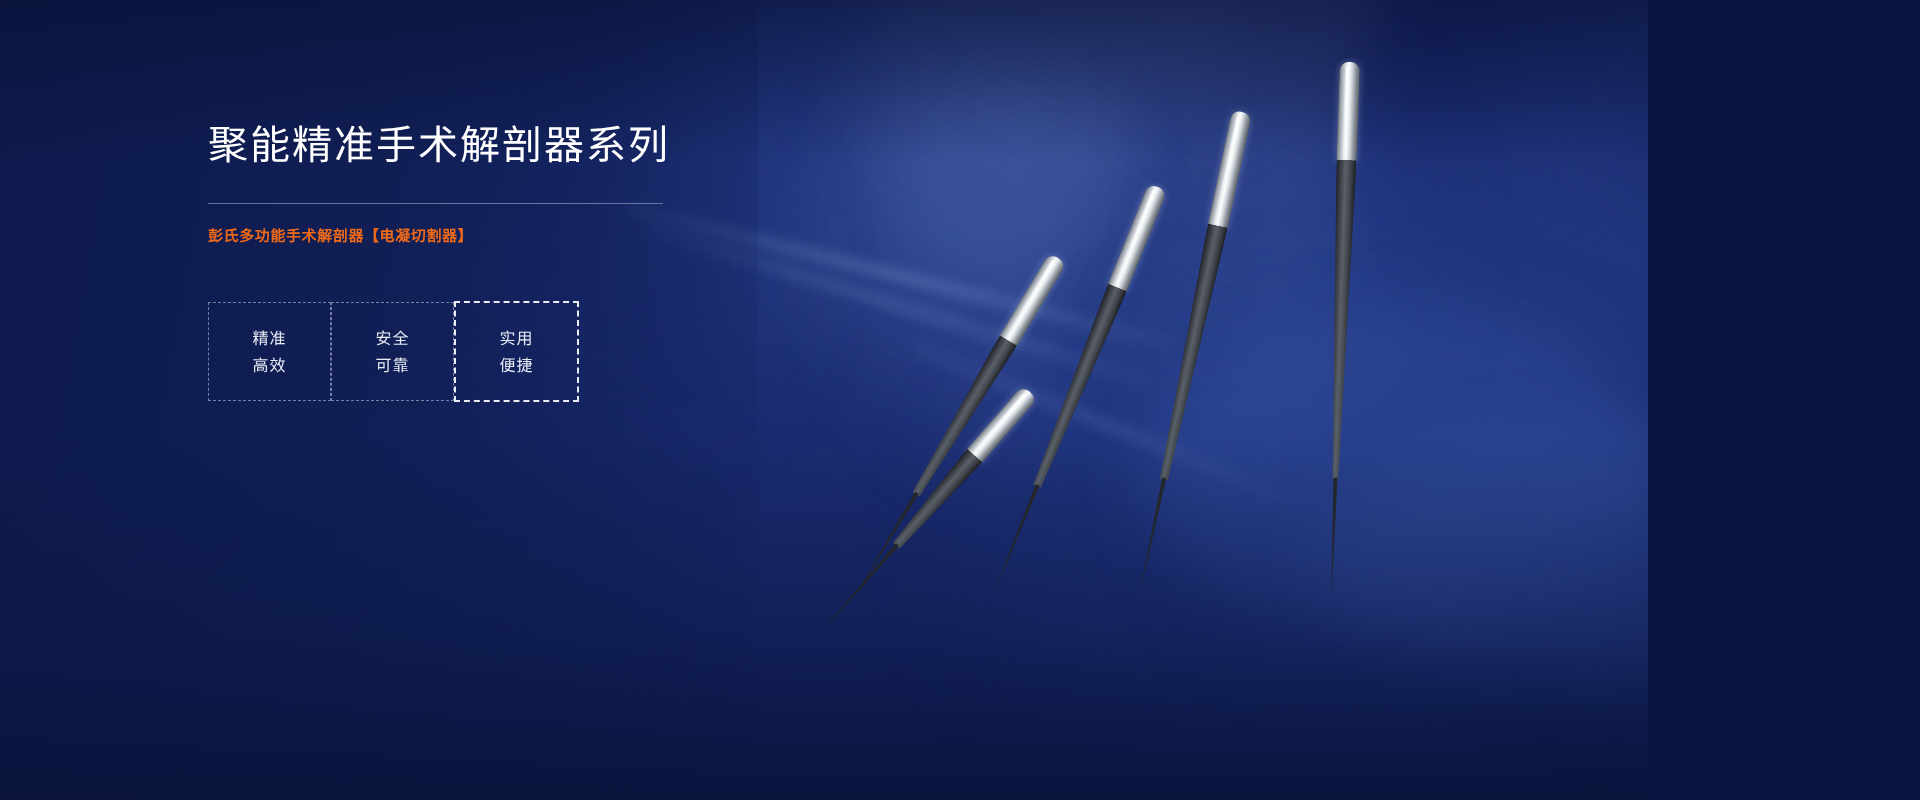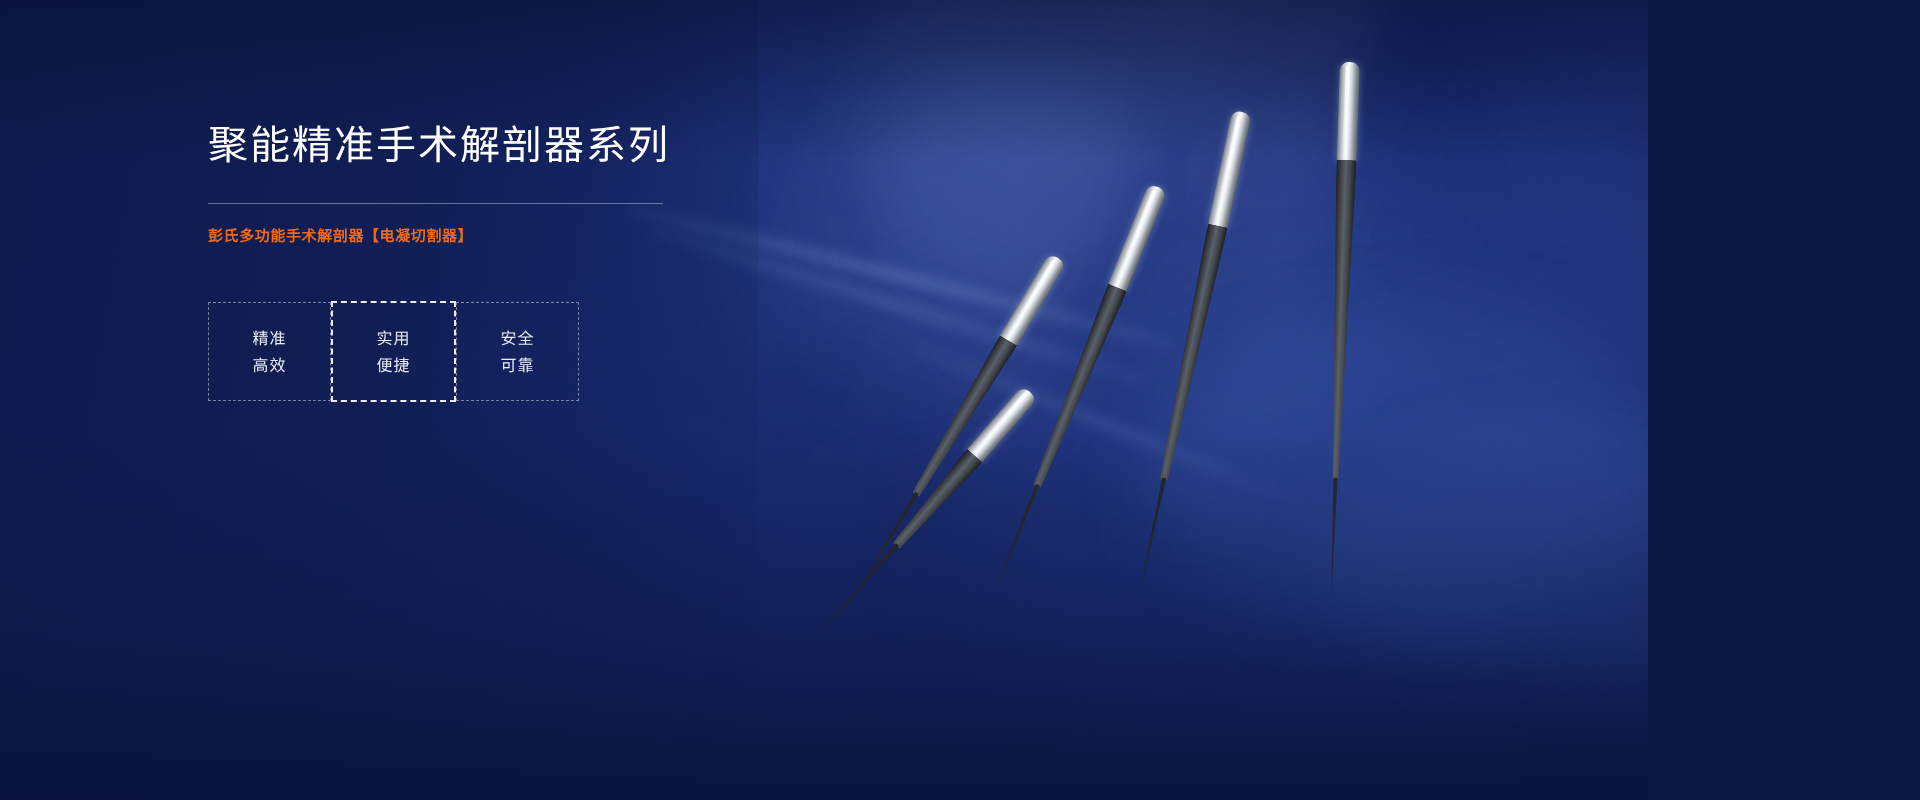--- a/index.html
+++ b/index.html
@@ -338,26 +338,26 @@
 
     <div class="subtitle-cn">彭氏多功能手术解剖器【电凝切割器】</div>
 
     <div class="features">
 
       <div class="feature-box dim">
         <span class="feature-line">精准</span>
         <span class="feature-line">高效</span>
       </div>
 
+      <div class="feature-box dim">
+        <span class="feature-line">安全</span>
+        <span class="feature-line">可靠</span>
+      </div>
+
       <div class="feature-box bright">
         <span class="feature-line">实用</span>
         <span class="feature-line">便捷</span>
       </div>
 
-      <div class="feature-box dim">
-        <span class="feature-line">安全</span>
-        <span class="feature-line">可靠</span>
-      </div>
-
     </div>
   </div>
 
 </div>
 
 </body></html>

